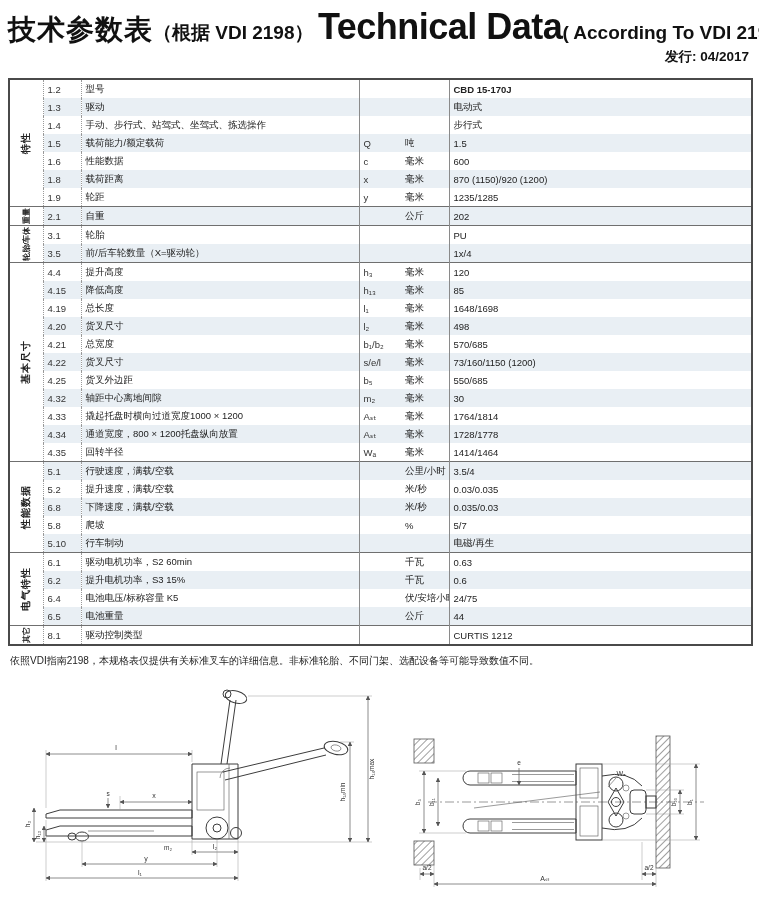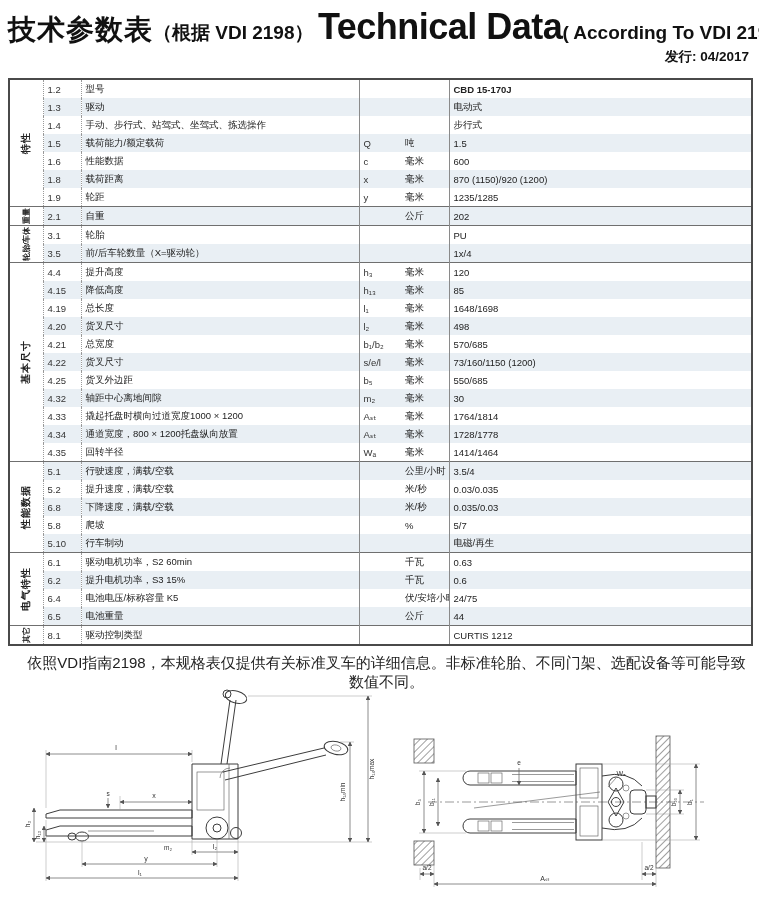--- a/index.html
+++ b/index.html
@@ -31,21 +31,21 @@
   }
   .sec-label.small{font-size:8px;letter-spacing:0;}
   td.c-no{border-right:1px dotted #9a9a9a;color:#333;margin-top:28px;}
   td.c-desc{border-right:1px solid #8a8a8a;}
   td.c-sym{padding-right:0;color:#333;}
   td.c-unit{border-right:1px solid #8a8a8a;}
   td.c-val{text-align:left;}
   td.c-val.bold{font-weight:bold;}
   tr.sec-start td{border-top:1.5px solid #6f6f6f;}
   
-  .footnote{position:absolute;top:654px;left:24px;right:10px;font-size:15px;color:#222;text-align:center;}
+  .footnote{position:absolute;top:654px;left:10px;right:10px;font-size:10px;color:#222;}
   
   .drawings{position:absolute;top:684px;left:0;width:759px;height:212px;display:flex;}
   .drawings svg{display:block;}
   .dim{stroke:#666;stroke-width:0.75;fill:none;}
   .ext{stroke:#999;stroke-width:0.5;fill:none;}
   .part{stroke:#3c3c3c;stroke-width:1;fill:none;}
   .thin{stroke:#555;stroke-width:0.6;fill:none;}
   .dimtxt{font-size:7px;fill:#333;}
   .dimtxt-s{font-size:6.5px;fill:#333;}
 </style>

